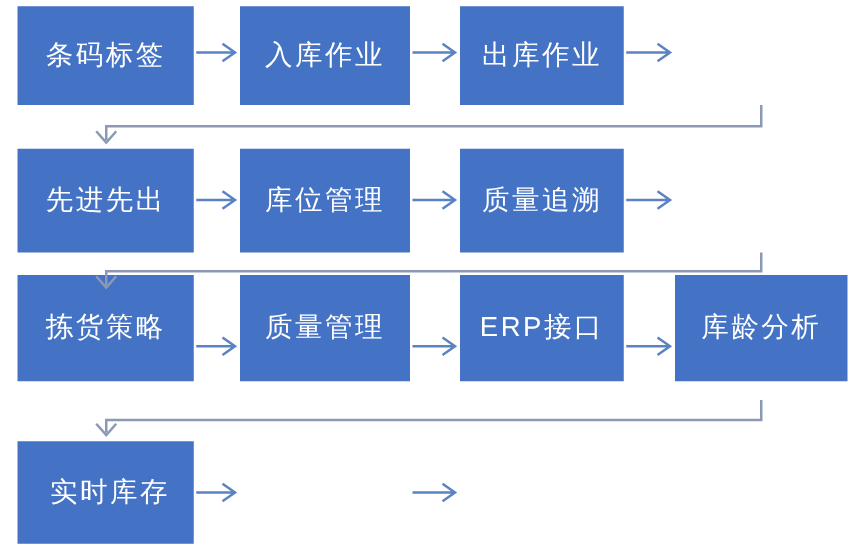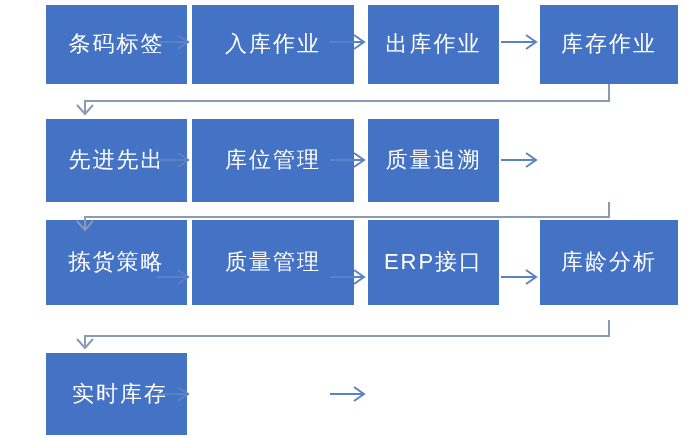--- a/index.html
+++ b/index.html
@@ -24,22 +24,22 @@
     justify-content: center;
     text-align: center;
     font-size: 22px;
     letter-spacing: 2px;
     line-height: 1.2;
     padding: 2px 5px;
     box-sizing: border-box;
     word-break: break-all;
   }
   
-  .c1 { left: 14px;  width: 141px; margin-left: 32px; }
-  .c2 { left: 192px; width: 162px; }
+  .c1 { left: 14px;  width: 141px; }
+  .c2 { left: 192px; width: 136px; }
   .c3 { left: 368px; width: 131px; text-align: right; }
   .c4 { left: 540px; width: 138px; }
   
   .r1 { top: 5px;   height: 79px; }
   .r2 { top: 119px; height: 83px; }
   .r3 { top: 220px; height: 85px; }
   .r4 { top: 353px; height: 82px; padding-left: 12px; }
   #connector-layer {
     position: absolute;
     left: 0; top: 0;
@@ -58,21 +58,20 @@
   }
 </style>
 </head>
 <body>
 
 <div id="canvas">
 
   <div class="flow-box c1 r1">条码标签</div>
   <div class="flow-box c2 r1">入库作业</div>
   <div class="flow-box c3 r1">出库作业</div>
-  <div class="flow-box c4 r1">库存作业</div>
 
   <div class="flow-box c1 r2">先进先出</div>
   <div class="flow-box c2 r2">库位管理</div>
   <div class="flow-box c3 r2">质量追溯</div>
 
   <div class="flow-box c1 r3">拣货策略</div>
   <div class="flow-box c2 r3">质量管理</div>
   <div class="flow-box c3 r3">ERP接口</div>
   <div class="flow-box c4 r3">库龄分析</div>
 

